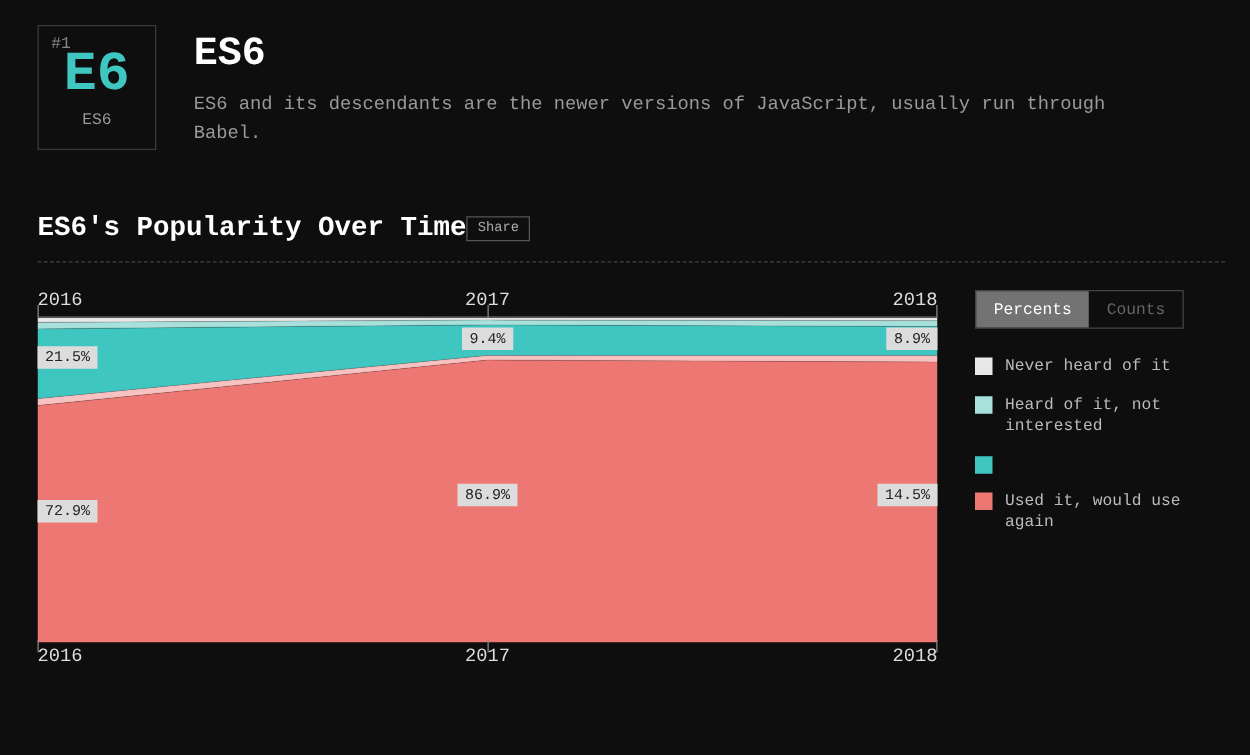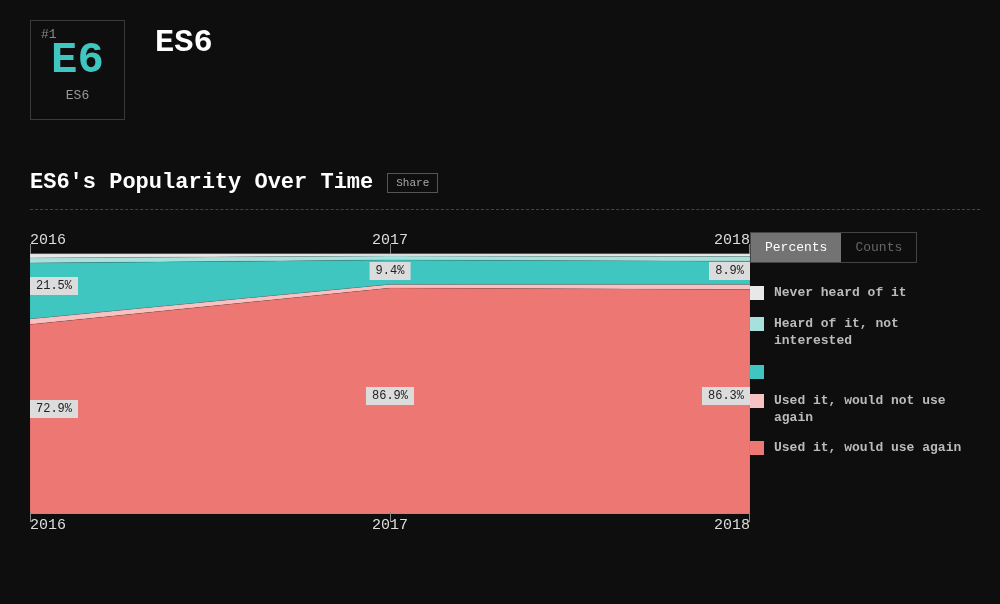--- a/index.html
+++ b/index.html
@@ -55,41 +55,41 @@
   }
   .hdr-desc {
     color: #999;
     font-size: 15px;
     line-height: 1.5;
     max-width: 780px;
   }
   .section-head {
     display: flex;
     align-items: center;
-    gap: 14px;
     border-bottom: 1px dashed #444;
     padding-bottom: 14px;
     margin-bottom: 22px;
   }
   .section-title {
     font-size: 22px;
     font-weight: bold;
     color: #fff;
   }
   .share-btn {
     border: 1px solid #555;
     background: transparent;
     color: #aaa;
     font-family: inherit;
     font-size: 11px;
     padding: 3px 8px;
     cursor: pointer;
   }
   .chart-row {
     display: flex;
+    gap: 30px;
   }
   .chart-col { width: 720px; }
   .axis {
     display: flex;
     justify-content: space-between;
     color: #ddd;
     font-size: 15px;
     margin-bottom: 4px;
   }
   .axis.bottom { margin-top: 4px; margin-bottom: 0; }
@@ -139,41 +139,41 @@
     color: #fff;
   }
   .legend-item {
     display: flex;
     align-items: flex-start;
     gap: 10px;
     margin-bottom: 14px;
     font-size: 13px;
     color: #bbb;
     line-height: 1.3;
-    font-weight: bold;
   }
   .swatch {
     width: 14px;
     height: 14px;
     flex-shrink: 0;
     margin-top: 1px;
   }
   svg { display: block; }
 </style>
 </head>
 <body>
 
 <div class="header">
   <div class="badge">
     <span class="badge-rank">#1</span>
     <span class="badge-code">E6</span>
     <span class="badge-label">ES6</span>
   </div>
   <div class="hdr-text">
     <div class="hdr-title">ES6</div>
+    <div class="hdr-desc">ES6 and its descendants are the newer versions of JavaScript, usually run through Babel.</div>
   </div>
 </div>
 
 <div class="section-head">
   <div class="section-title">ES6's Popularity Over Time</div>
   <button class="share-btn">Share</button>
 </div>
 
 <div class="chart-row">
   <div class="chart-col">
@@ -196,21 +196,21 @@
           <path d="M0 65 L360 30.419999999999998 L720 30.419999999999998 L720 35.62 L360 34.06 L0 70.46000000000001 Z" fill="#f9c2c2" stroke="rgba(0,0,0,0.08)"></path>
           <path d="M0 70.46000000000001 L360 34.06 L720 35.62 L720 260 L360 260 L0 260 Z" fill="#ed7873" stroke="rgba(0,0,0,0.08)"></path>
         </svg>
 
       <span class="data-label left" style="top:12.5%">21.5%</span>
       <span class="data-label mid" style="top:6.5%">9.4%</span>
       <span class="data-label right" style="top:6.5%">8.9%</span>
 
       <span class="data-label left" style="top:60%">72.9%</span>
       <span class="data-label mid" style="top:55%">86.9%</span>
-      <span class="data-label right" style="top:55%">86.3%</span>
+      <span class="data-label right" style="top:55%">14.5%</span>
     </div>
     <div class="axis bottom">
       <span>2016</span>
       <span>2017</span>
       <span>2018</span>
     </div>
   </div>
 
   <div class="side-col">
     <div class="toggle">
@@ -223,21 +223,17 @@
       <span>Never heard of it</span>
     </div>
     <div class="legend-item">
       <span class="swatch" id="sw1" style="background: rgb(168, 224, 220);"></span>
       <span>Heard of it, not interested</span>
     </div>
     <div class="legend-item">
       <span class="swatch" id="sw2" style="background: rgb(63, 198, 192);"></span>
     </div>
     <div class="legend-item">
-      <span class="swatch" id="sw3" style="background: rgb(249, 194, 194);"></span>
-      <span>Used it, would not use again</span>
-    </div>
-    <div class="legend-item">
       <span class="swatch" id="sw4" style="background: rgb(237, 120, 115);"></span>
       <span>Used it, would use again</span>
     </div>
   </div>
 </div>
 
 </body></html>

